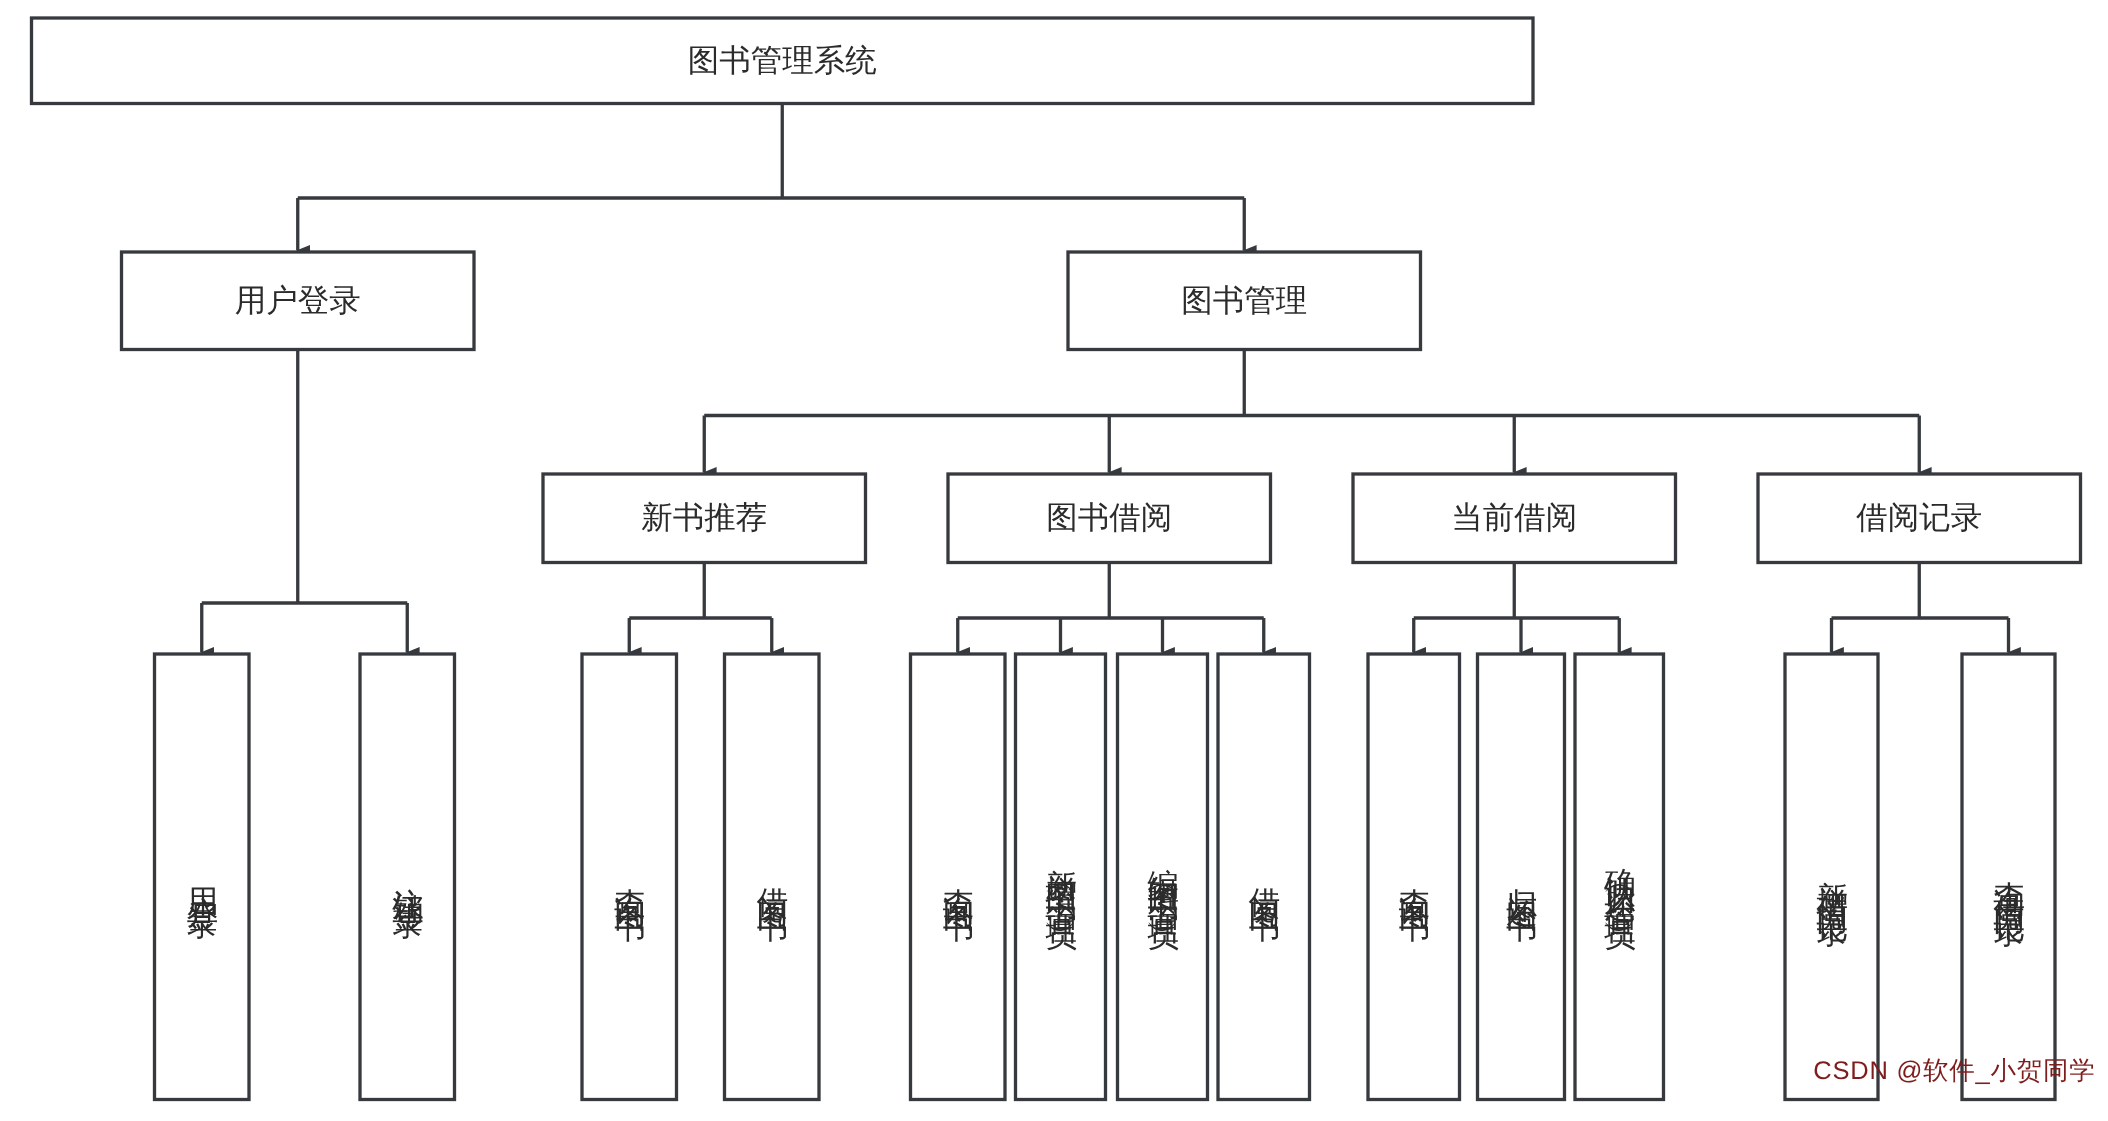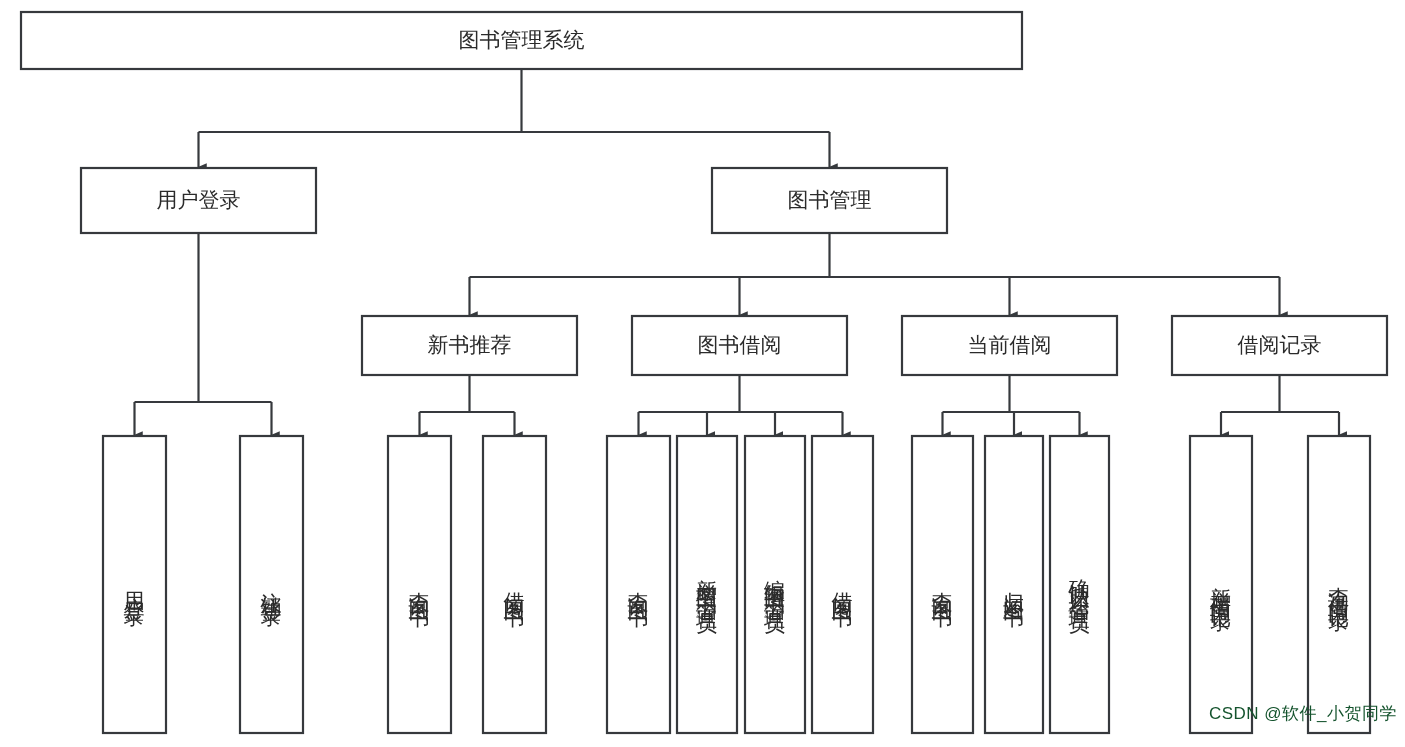--- a/index.html
+++ b/index.html
@@ -62,21 +62,21 @@
     line-height: 1;
     white-space: nowrap;
     pointer-events: none;
   }
   .watermark {
     position: absolute;
     right: 8px;
     bottom: 4px;
     font-family: "Liberation Sans", "DejaVu Sans", sans-serif;
     font-size: 17px;
-    color: #14532d;
+    color: #7f1d1d;
     letter-spacing: 0.5px;
     white-space: nowrap;
   }
 </style>
 </head>
 <body>
 
 <div id="diagram-root">
 
   <svg id="tree-svg" viewBox="0 0 1405 747">

